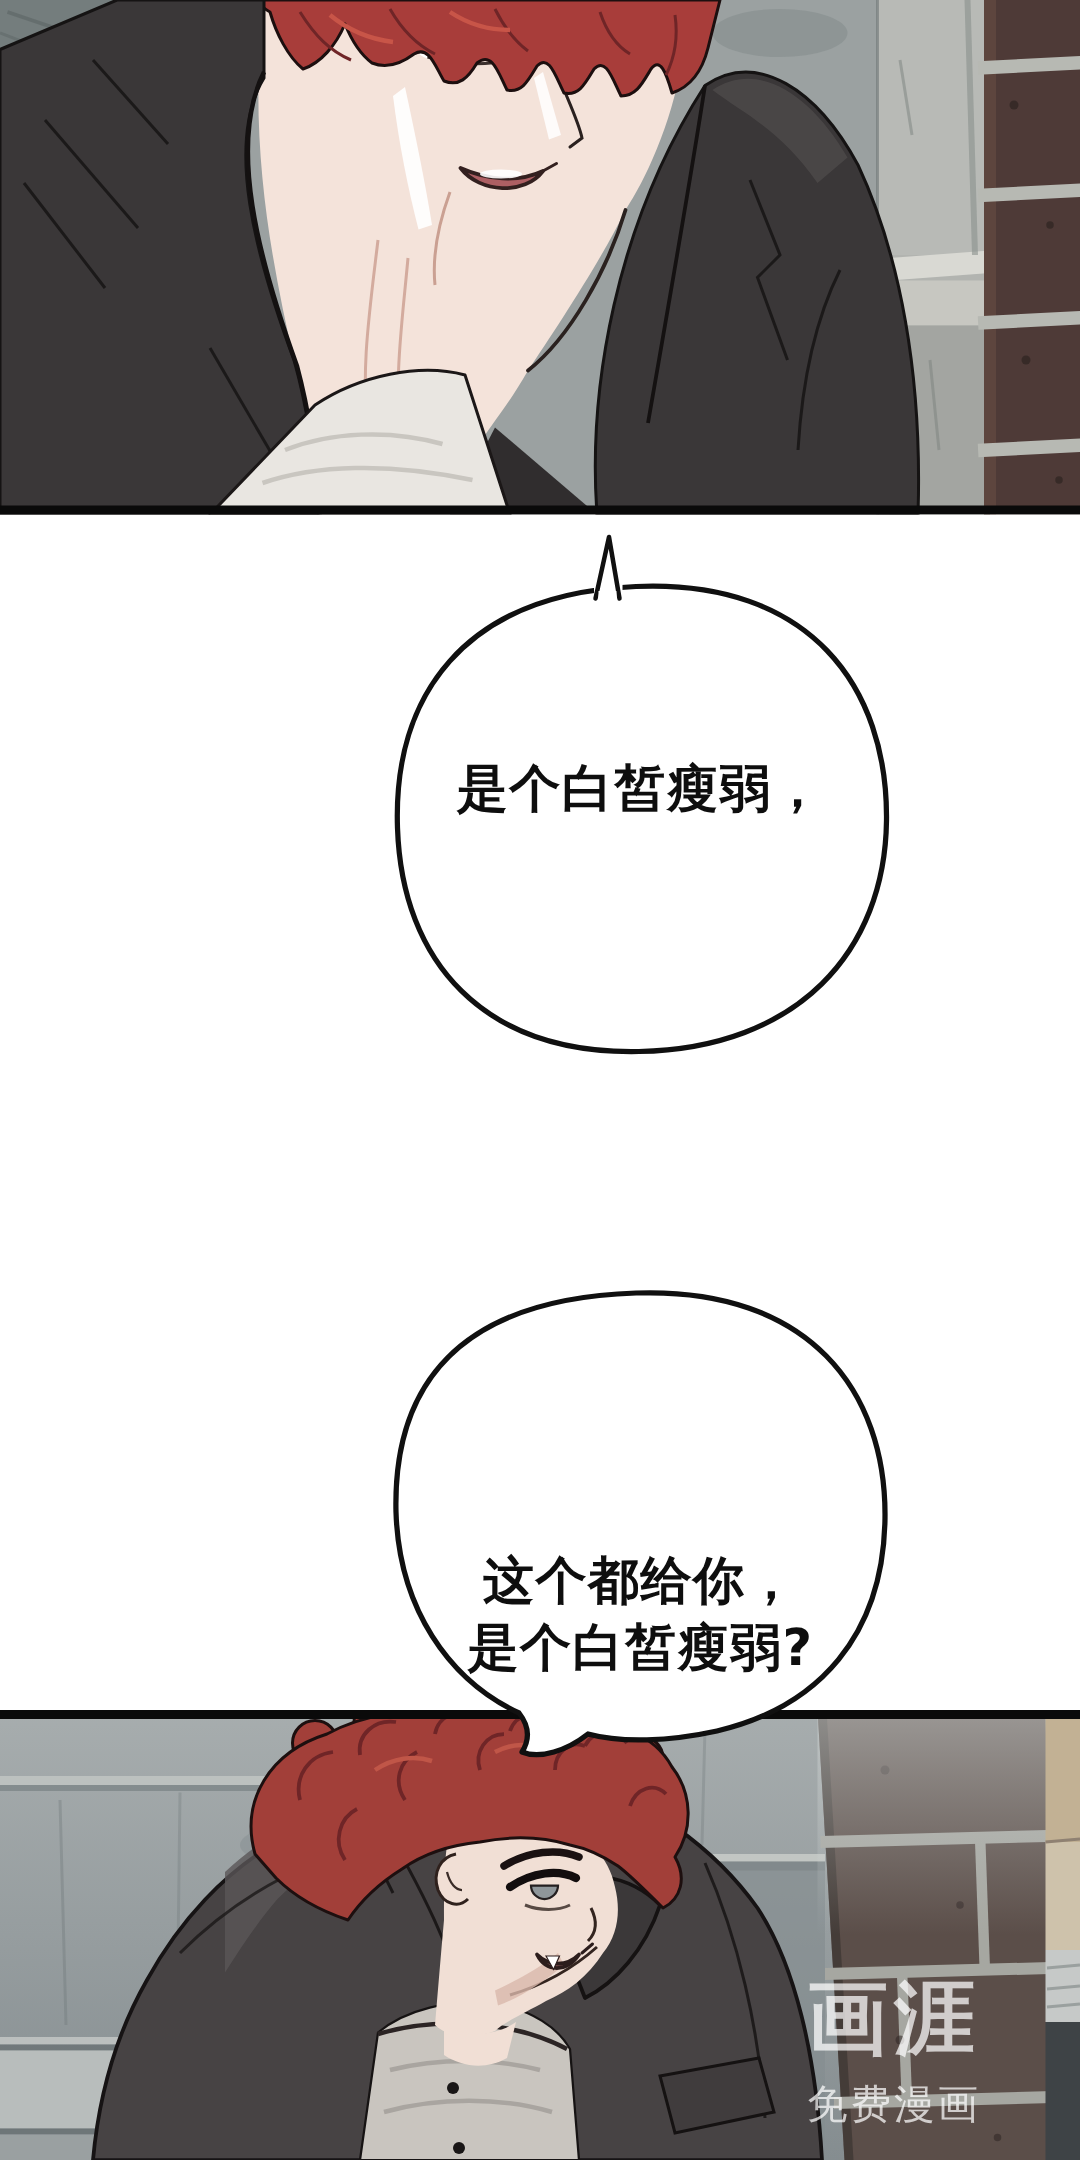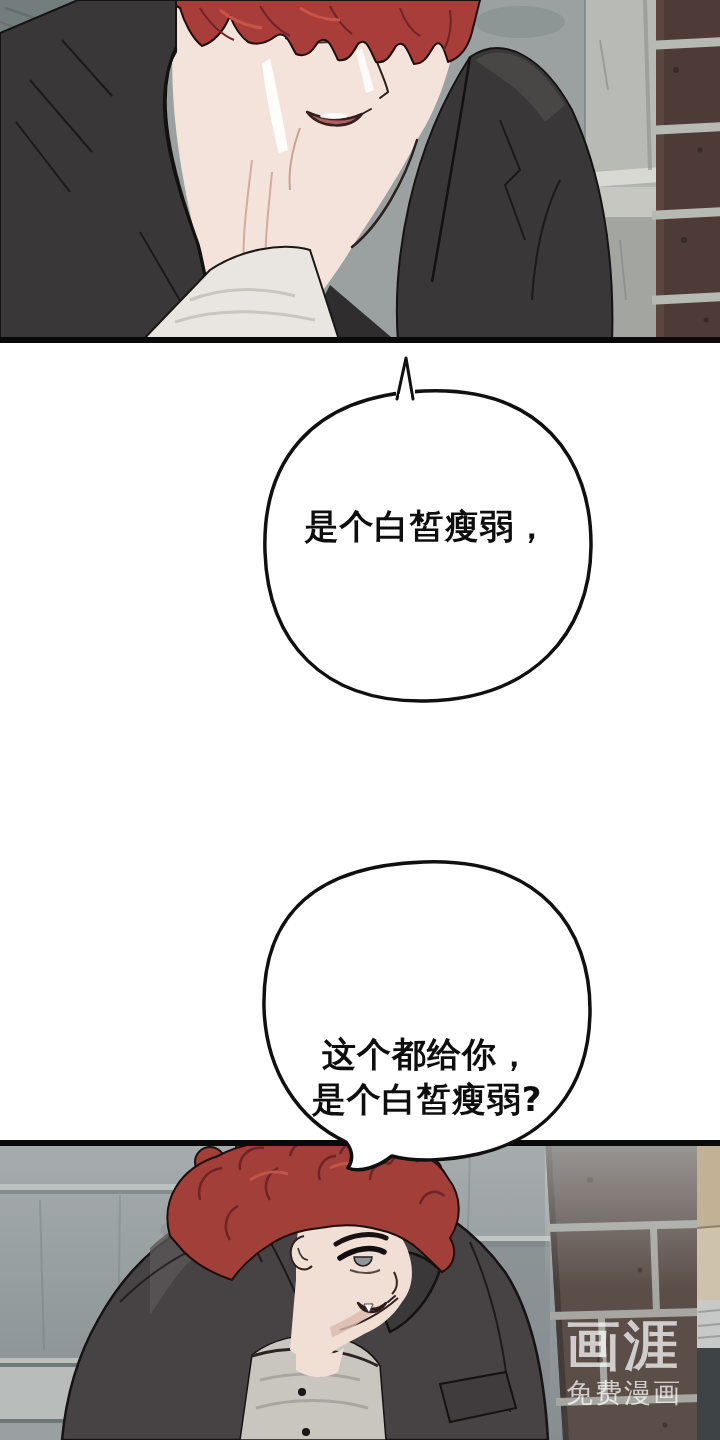--- a/index.html
+++ b/index.html
@@ -15,24 +15,24 @@
   #bubble2{left:230px;top:850px;}
   .bubble-text{
     position:absolute;left:262px;width:330px;z-index:4;
     text-align:center;font-weight:700;color:#0e0e0e;
     font-size:34px;line-height:45px;letter-spacing:1px;
   }
   #bubble1-text{top:504px;}
   #bubble2-text{top:992px;margin-top:40px;}
   .watermark{
     position:absolute;left:538px;top:1318px;width:172px;z-index:5;
-    text-align:center;color:rgba(255,255,255,0.72);
+    color:rgba(255,255,255,0.72);
   }
   .wm-logo{font-size:54px;font-weight:700;line-height:1.05;letter-spacing:4px;}
-  .wm-tagline{font-size:27px;font-weight:400;letter-spacing:2px;}
+  .wm-tagline{font-size:27px;font-weight:400;margin-top:10px;letter-spacing:2px;}
 </style>
 </head>
 <body>
 
 <div class="page">
 
   <svg id="panel-top" class="panel" width="720" height="343" viewBox="0 0 720 343" xmlns="http://www.w3.org/2000/svg">
 
     <g>
       <rect x="0" y="0" width="720" height="343" fill="#9ba1a1"></rect>

